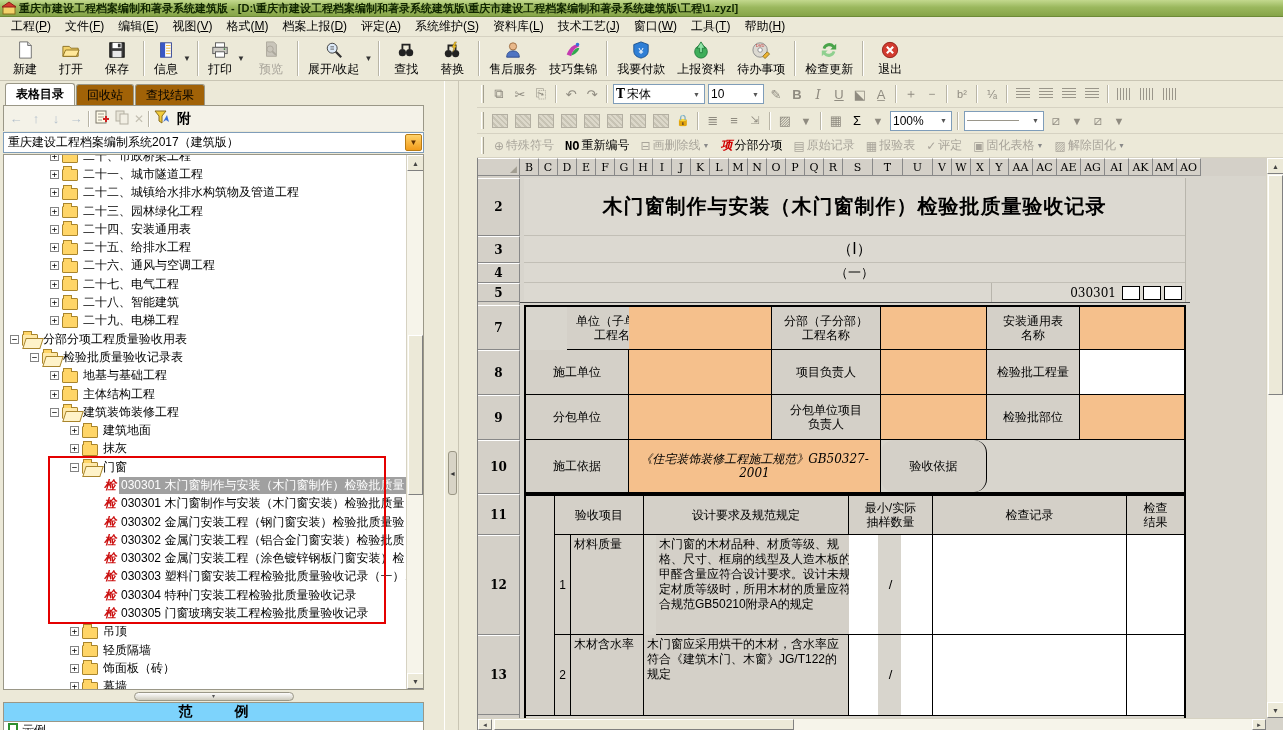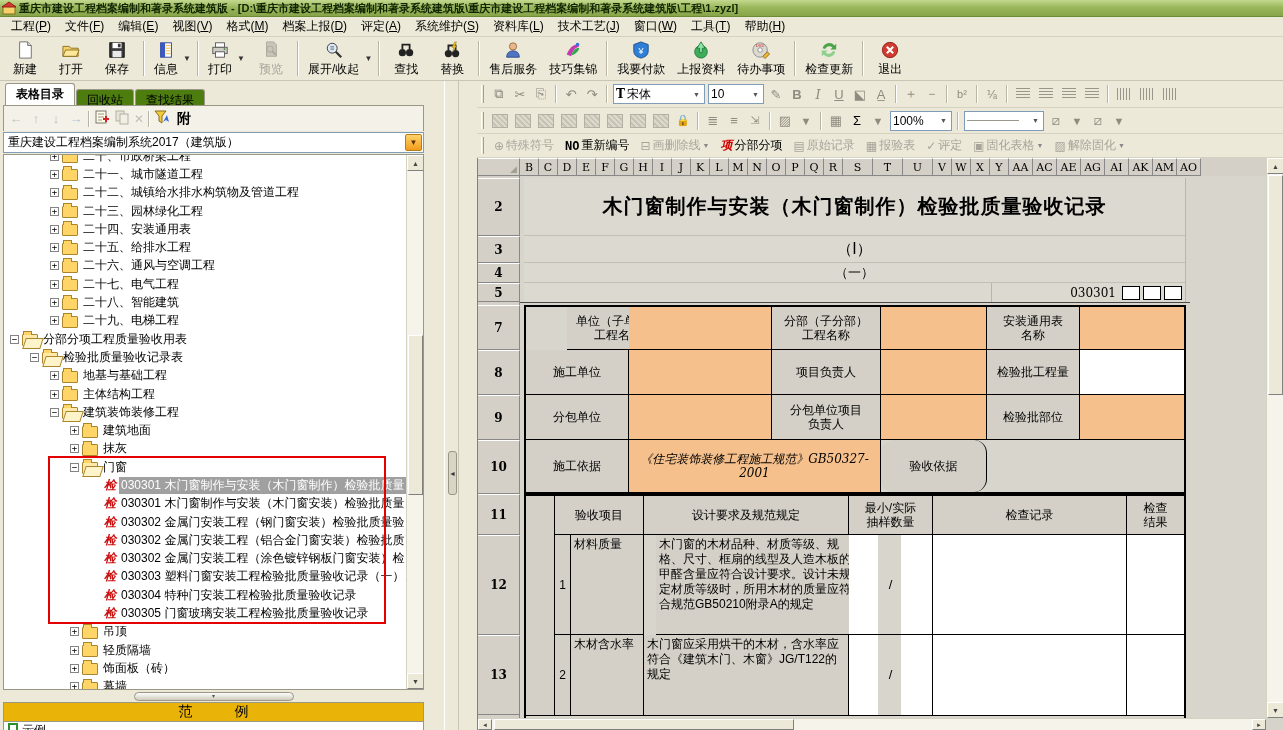--- a/index.html
+++ b/index.html
@@ -27,21 +27,21 @@
   .tb-dd{position:absolute;right:3px;top:16px;font-size:8px;color:#333;}
   .tb-sep{width:2px;margin:3px 3px;border-left:1px solid #b9b5a6;border-right:1px solid #fff;}
   
   .main{display:flex;height:649px;gap:18px;}
   .left-panel{width:426px;flex:none;display:flex;flex-direction:column;background:#ece9d8;padding:2px 2px 0 3px;}
   .splitter{width:15px;flex:none;position:relative;background:#ece9d8;border-left:1px solid #fff;border-right:1px solid #c9c5b4;}
   .split-btn{position:absolute;top:370px;left:3px;width:9px;height:44px;background:#d8d4c6;border:1px solid #9a9684;border-radius:3px;font-size:7px;color:#333;display:flex;align-items:center;justify-content:center;}
   .right-panel{flex:1;display:flex;flex-direction:column;min-width:0;}
   
   .tabs{height:22px;display:flex;align-items:flex-end;gap:1px;padding-left:2px;}
-  .tab{height:16px;padding:2px 10px;background:#4d7c0f;border:1px solid #9a9787;border-bottom:none;border-radius:3px 3px 0 0;font-size:12px;}
+  .tab{height:21px;padding:2px 10px;background:#a16207;border:1px solid #9a9787;border-bottom:none;border-radius:3px 3px 0 0;font-size:12px;}
   .tab.active{height:22px;background:#fff;font-weight:bold;position:relative;z-index:2;}
   
   .treebar{height:26px;display:flex;align-items:center;gap:4px;padding:2px 4px;background:#f4f2e8;border:1px solid #9a9787;border-bottom:none;}
   .nav-arrow{color:#b4c0cc;font-size:13px;width:16px;text-align:center;}
   .tbar-sep{width:2px;height:16px;border-left:1px solid #b9b5a6;border-right:1px solid #fff;}
   .attach-btn{font-weight:bold;font-size:14px;padding:0 3px;}
   .mini-x{color:#c3bfb2;font-size:12px;font-weight:bold;}
   
   .combo{height:21px;display:flex;align-items:center;border:1px solid #7f9db9;background:#fff;margin:1px 0 1px 0;}
   .combo .cval{flex:1;padding:0 4px;white-space:nowrap;overflow:hidden;}
@@ -61,21 +61,21 @@
   .trow.sel .tlabel{background:#a0a0a0;color:#fff;}
   .red-box{position:absolute;border:2px solid #e40000;pointer-events:none;}
   
   .sb-v{position:absolute;top:0;right:0;bottom:0;width:17px;background:#f6f4ea;border-left:1px solid #d6d2c2;}
   .sb-btn{width:17px;height:16px;background:#ece9d8;border:1px solid;border-color:#fff #808080 #808080 #fff;font-size:7px;color:#444;display:flex;align-items:center;justify-content:center;}
   .sb-btn.bot{position:absolute;bottom:0;}
   .sb-thumb{position:absolute;left:1px;width:15px;background:#ece9d8;border:1px solid;border-color:#fff #808080 #808080 #fff;}
   
   .pill-row{height:12px;display:flex;justify-content:center;align-items:center;}
   .pill{width:160px;height:9px;background:linear-gradient(#fdfdfd,#cfccbe);border:1px solid #9a9787;border-radius:5px;font-size:6px;line-height:6px;text-align:center;color:#555;}
-  .example-bar{height:20px;background:#eab308;border:1px solid #9a9787;display:flex;align-items:center;justify-content:center;font-size:14px;}
+  .example-bar{height:20px;background:#7dd3fc;border:1px solid #9a9787;display:flex;align-items:center;justify-content:center;font-size:14px;font-weight:bold;}
   .example-partial{height:8px;overflow:hidden;background:#fff;border-left:1px solid #9a9787;border-right:1px solid #9a9787;display:flex;gap:4px;padding-left:4px;font-size:12px;}
   .green-box{width:10px;height:10px;border:2px solid #2e8f2e;background:#fff;flex:none;margin-top:1px;}
   
   .fmtbar{display:flex;align-items:center;gap:3px;background:#ece9d8;border-bottom:1px solid #d6d2c2;padding:0 4px;}
   .fb1{height:27px;} .fb2{height:26px;} .fb3{height:24px;}
   .grip{width:3px;height:70%;border-left:1px solid #fff;border-right:1px solid #a39f90;margin-right:3px;flex:none;}
   .fsep{width:2px;height:18px;border-left:1px solid #b9b5a6;border-right:1px solid #fff;margin:0 2px;}
   .gico{width:18px;height:18px;display:flex;align-items:center;justify-content:center;color:#8f8b80;font-size:13px;flex:none;}
   .gico.sm{font-size:11px;}
   .combo2{height:20px;background:#fff;border:1px solid #7f9db9;display:flex;align-items:center;padding:0 2px;gap:2px;}

